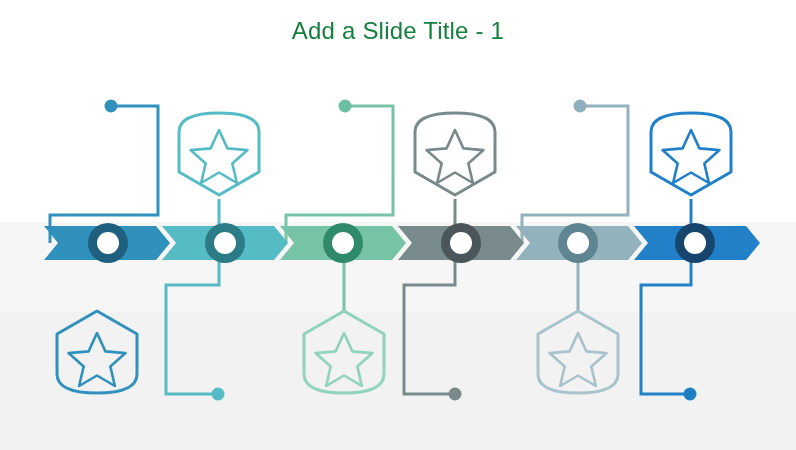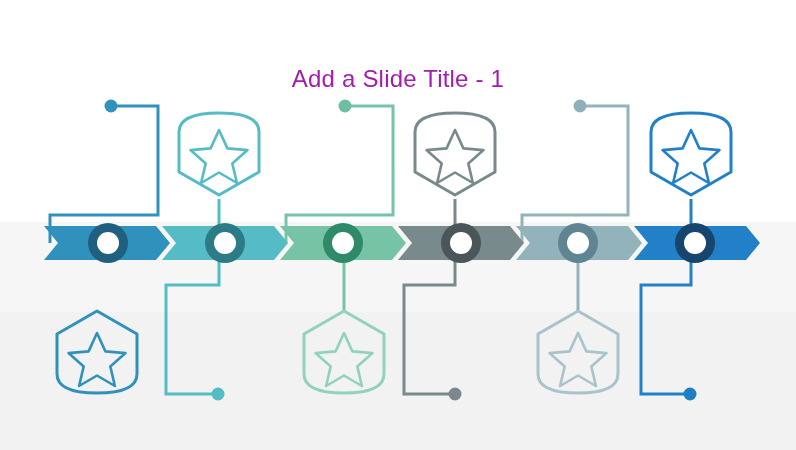--- a/index.html
+++ b/index.html
@@ -34,25 +34,24 @@
     height: 90px;
     background: #f6f6f6;
   }
   #slide-title {
     position: absolute;
     left: 0;
     top: 17px;
     width: 796px;
     text-align: center;
     font-size: 24px;
-    color: #a21caf;
+    color: #15803d;
     font-family: "Liberation Sans", sans-serif;
     letter-spacing: 0.2px;
     white-space: nowrap;
-    margin-top: 48px;
   }
   #graphic {
     position: absolute;
     left: 0;
     top: 0;
   }
 </style>
 </head>
 <body>
 

